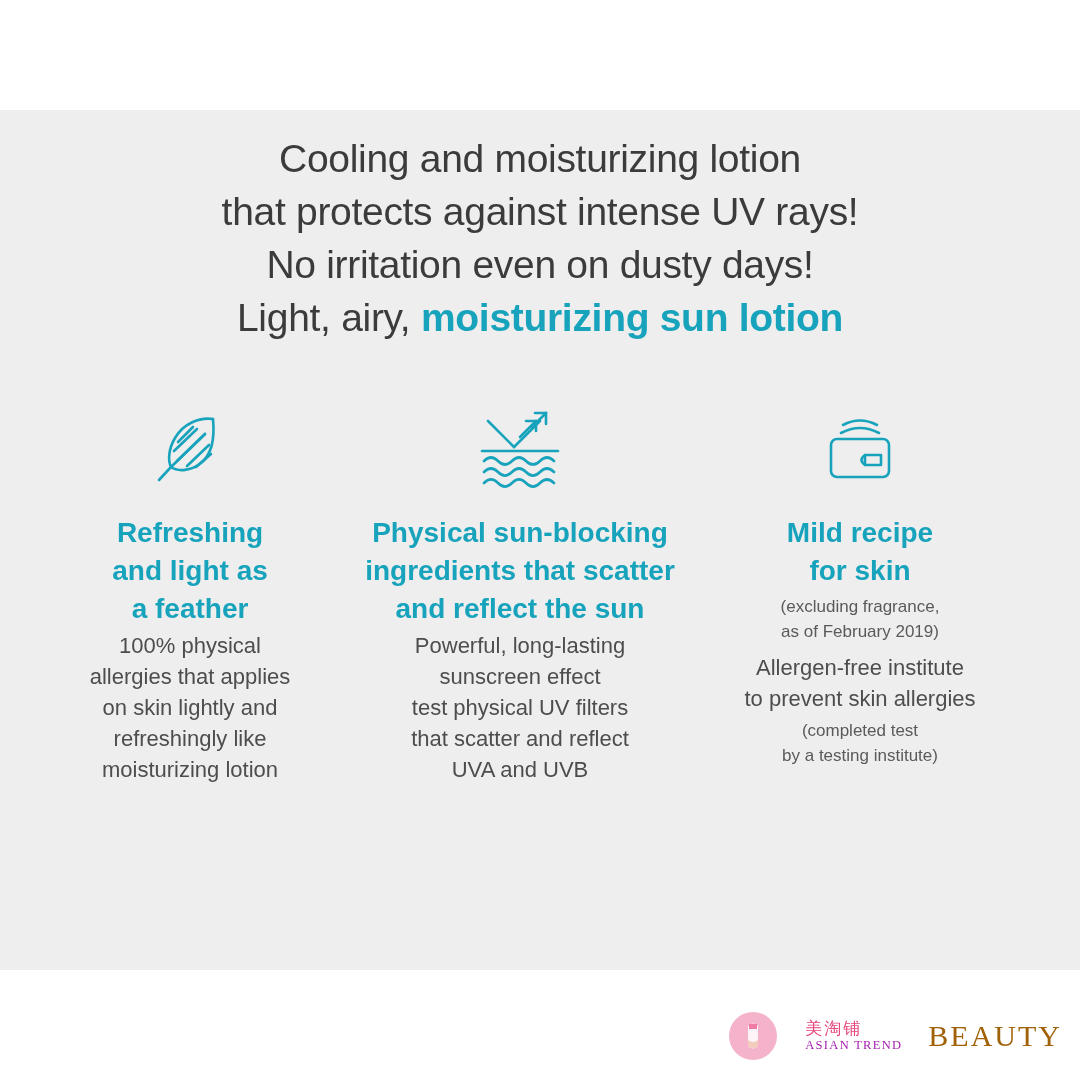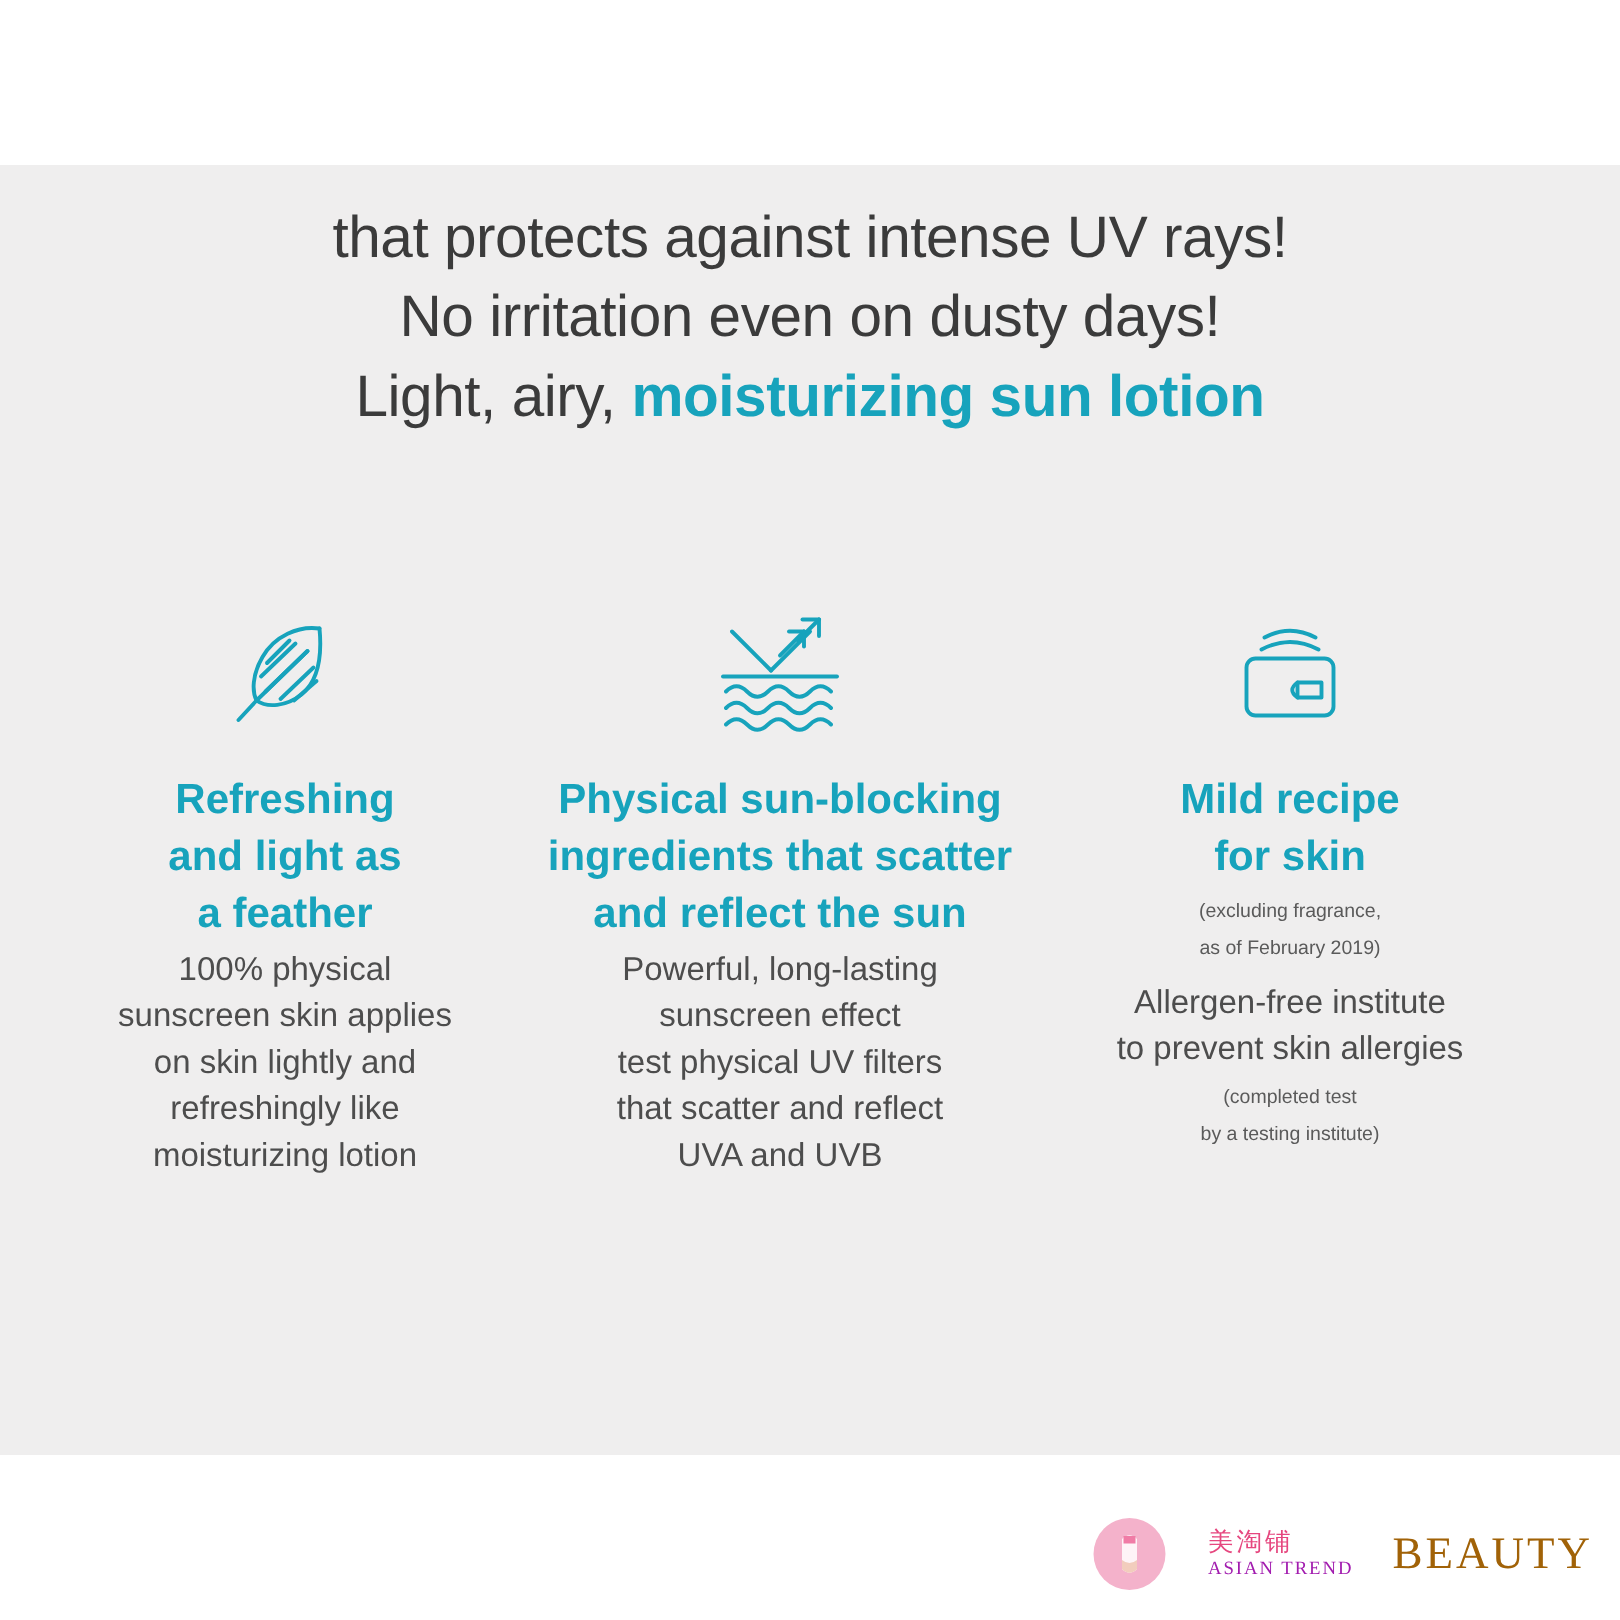--- a/index.html
+++ b/index.html
@@ -81,21 +81,21 @@
   .col-body {
     color: #4d4d4d;
     font-size: 22px;
     line-height: 31px;
     margin-top: 2px;
     font-weight: 400;
   }
   .col-body.tight { margin-top: 10px; }
   .col-small {
     color: #5a5a5a;
-    font-size: 13px;
+    font-size: 17px;
     line-height: 25px;
     margin-top: 4px;
   }
   .col-body-2 {
     color: #4d4d4d;
     font-size: 22px;
     line-height: 31px;
     margin-top: 8px;
   }
   .nowrap { white-space: nowrap; display: block; }
@@ -141,20 +141,21 @@
   }
 </style>
 </head>
 <body>
 
 <div class="page">
 
   <div class="panel"></div>
 
   <div class="headline">
+    <span class="line">Cooling and moisturizing lotion</span>
     <span class="line">that protects against intense UV rays!</span>
     <span class="line">No irritation even on dusty days!</span>
     <span class="line"><span>Light, airy, </span><span class="accent">moisturizing sun lotion</span></span>
   </div>
 
   <div class="cols">
 
     <div class="col col-1">
       <div class="icon-wrap">
         <svg width="86" height="86" viewBox="0 0 86 86" fill="none" stroke="#17a3bc" stroke-width="2.6" stroke-linecap="round" stroke-linejoin="round">
@@ -168,21 +169,21 @@
           <path d="M24 60 L12 73"></path>
         </svg>
       </div>
       <div class="col-title">
         <span class="nowrap">Refreshing</span>
         <span class="nowrap">and light as</span>
         <span class="nowrap">a feather</span>
       </div>
       <div class="col-body">
         <span class="nowrap">100% physical</span>
-        <span class="nowrap">sunscreen skin applies</span>
+        <span class="nowrap">allergies that applies</span>
         <span class="nowrap">on skin lightly and</span>
         <span class="nowrap">refreshingly like</span>
         <span class="nowrap">moisturizing lotion</span>
       </div>
     </div>
 
     <div class="col col-2">
       <div class="icon-wrap">
         <svg width="92" height="86" viewBox="0 0 92 86" fill="none" stroke="#17a3bc" stroke-width="2.6" stroke-linecap="round" stroke-linejoin="round">
 

